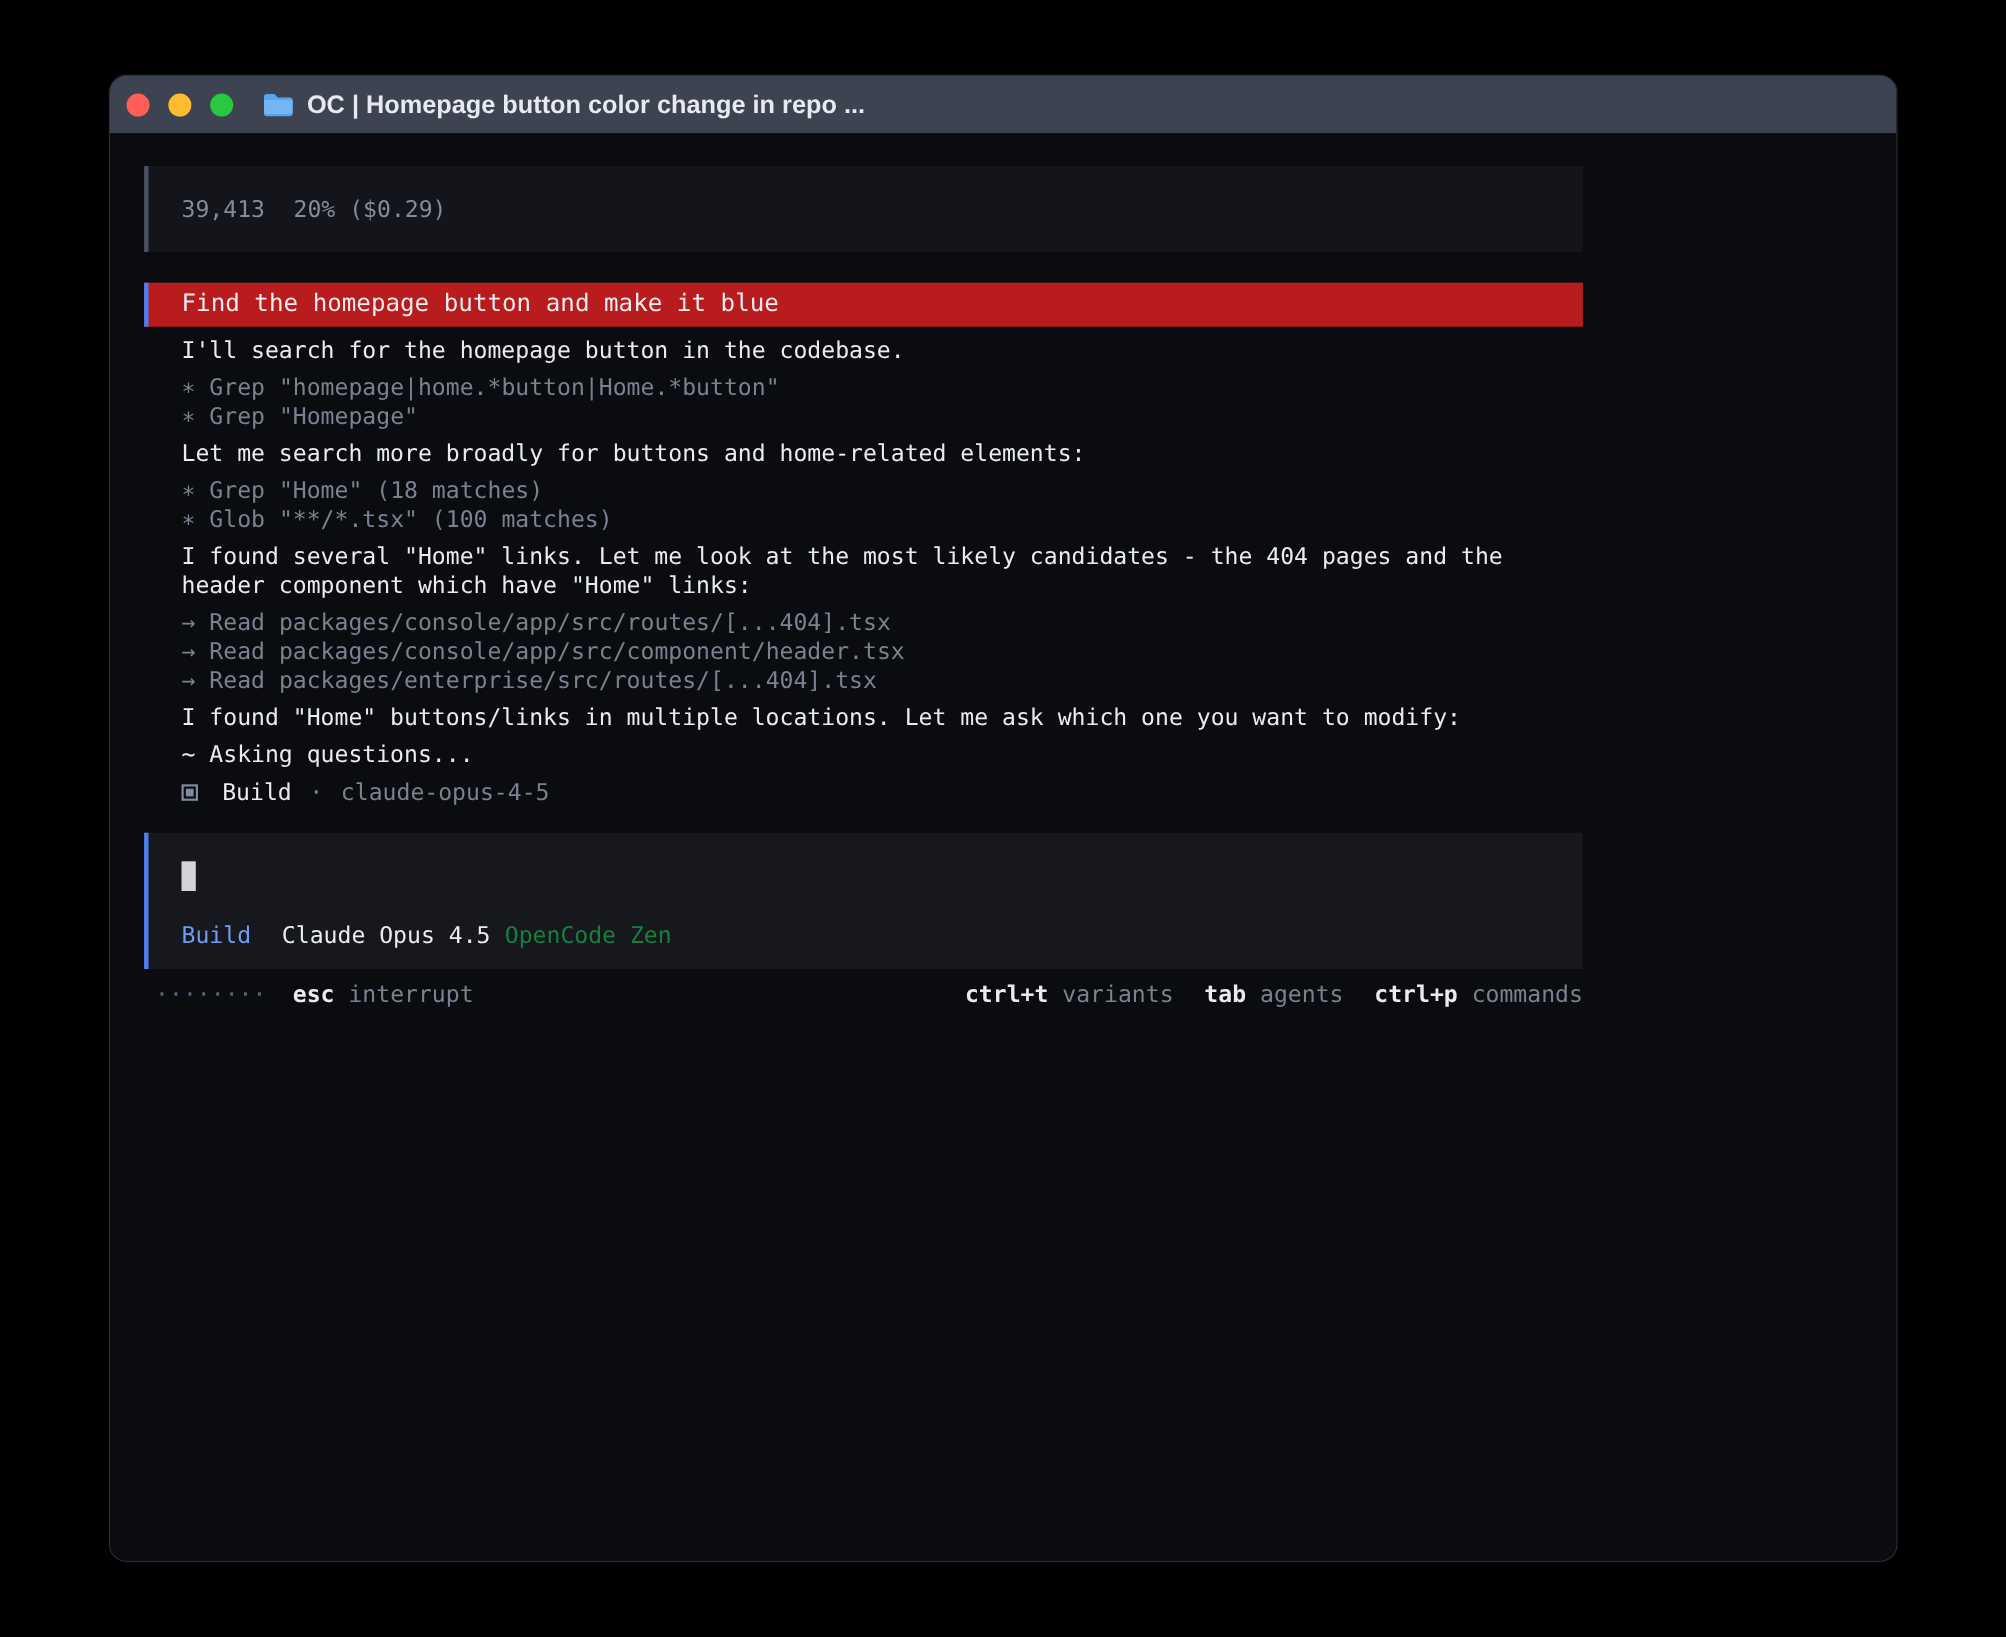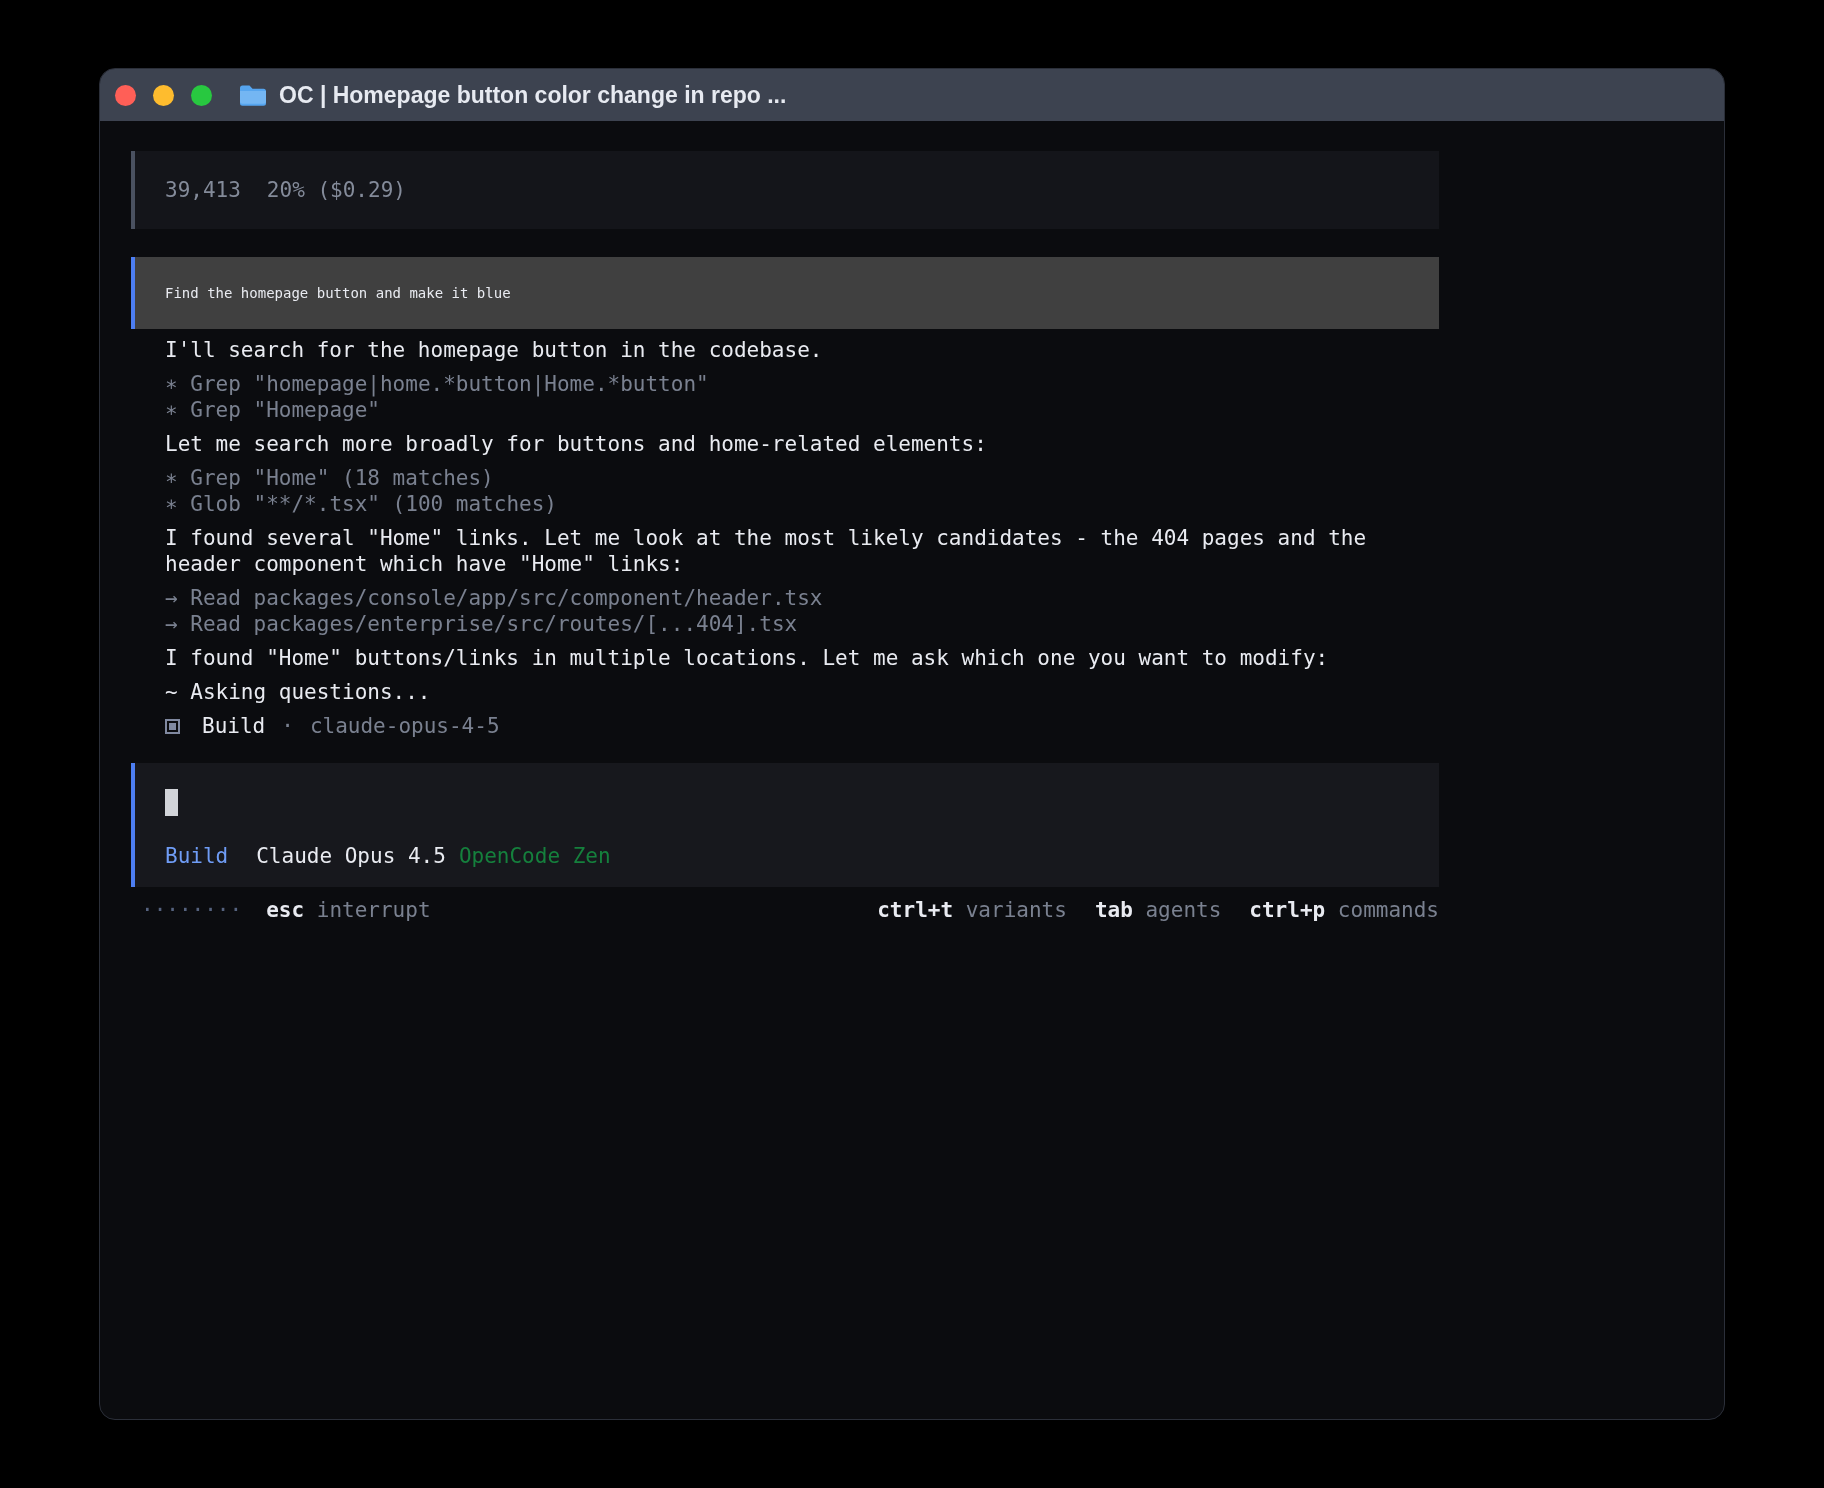--- a/index.html
+++ b/index.html
@@ -44,24 +44,24 @@
     background:#14151a;
     border-left:4px solid #4a5160;
     padding:26px 16px 26px 30px;
     display:flex;justify-content:space-between;align-items:center;
     font-size:21px;line-height:26px;
   }
   .header-title{color:#e9ebf1;font-weight:bold;white-space:pre;}
   .header-stats{color:#848b9a;display:flex;gap:26px;white-space:pre;}
   .user-block{
     margin-top:28px;
-    background:#404040;
+    background:#b91c1c;
     border-left:4px solid #4d7ef2;
-    padding:23px 30px;
-    font-size:14px;line-height:26px;
+    padding:7px 30px;
+    font-size:22px;line-height:26px;
     color:#e9ebf1;
   }
   .assistant{padding-left:34px;color:#e9ebf1;}
   .group{margin-top:8px;}
   .line{font-size:21px;line-height:26px;white-space:pre-wrap;}
   .para{max-width:1274px;}
   .tool{color:#7a8190;}
   .badge-row{display:flex;align-items:center;}
   .badge-icon{
     width:15px;height:15px;
@@ -146,20 +146,21 @@
         <div class="group line para">Let me search more broadly for buttons and home-related elements:</div>
 
         <div class="group">
           <div class="line tool"><span>∗</span> <span>Grep "Home" (18 matches)</span></div>
           <div class="line tool"><span>∗</span> <span>Glob "**/*.tsx" (100 matches)</span></div>
         </div>
 
         <div class="group line para">I found several "Home" links. Let me look at the most likely candidates - the 404 pages and the header component which have "Home" links:</div>
 
         <div class="group">
+          <div class="line tool"><span>→</span> <span>Read packages/console/app/src/routes/[...404].tsx</span></div>
           <div class="line tool"><span>→</span> <span>Read packages/console/app/src/component/header.tsx</span></div>
           <div class="line tool"><span>→</span> <span>Read packages/enterprise/src/routes/[...404].tsx</span></div>
         </div>
 
         <div class="group line para">I found "Home" buttons/links in multiple locations. Let me ask which one you want to modify:</div>
 
         <div class="group line">~ Asking questions...</div>
 
         <div class="group line badge-row">
           <span class="badge-icon"></span>

